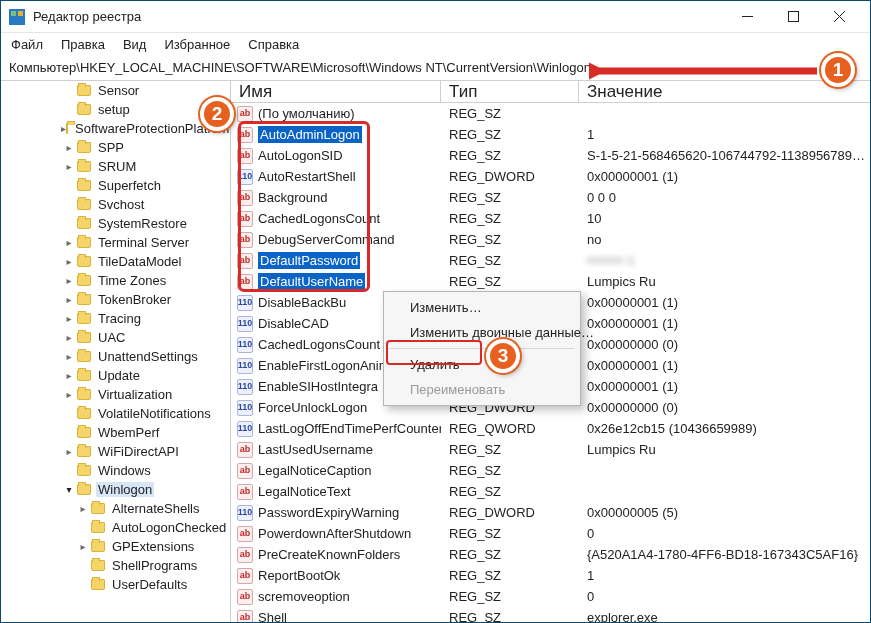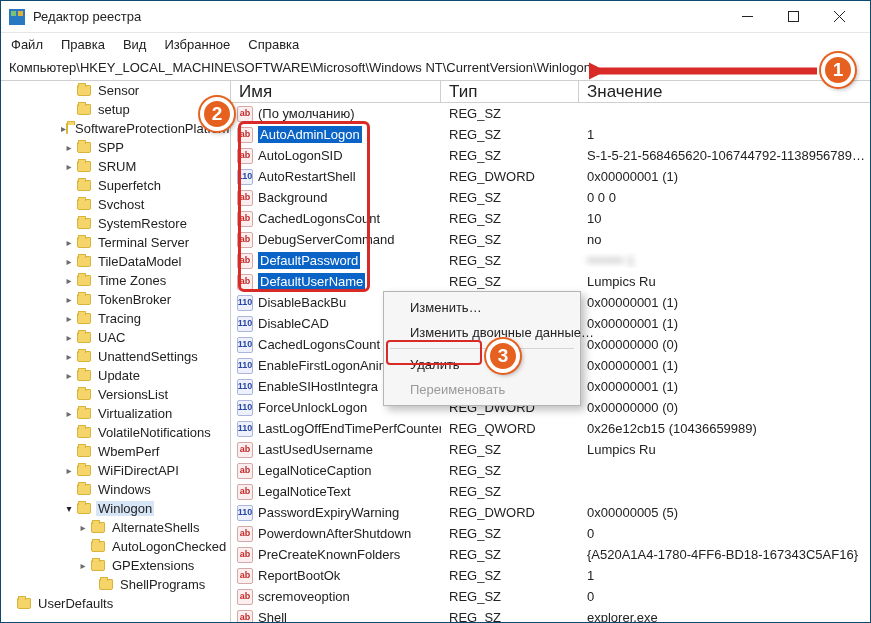--- a/index.html
+++ b/index.html
@@ -170,25 +170,20 @@
           <span class="caret">▸</span>
           <span class="folder"></span>
           <span class="nlabel">UnattendSettings</span>
         </div>
         <div class="node" style="padding-left: 60px;">
           <span class="caret">▸</span>
           <span class="folder"></span>
           <span class="nlabel">Update</span>
         </div>
         <div class="node" style="padding-left: 60px;">
-          <span class="caret"></span>
-          <span class="folder"></span>
-          <span class="nlabel">VersionsList</span>
-        </div>
-        <div class="node" style="padding-left: 60px;">
           <span class="caret">▸</span>
           <span class="folder"></span>
           <span class="nlabel">Virtualization</span>
         </div>
         <div class="node" style="padding-left: 60px;">
           <span class="caret"></span>
           <span class="folder"></span>
           <span class="nlabel">VolatileNotifications</span>
         </div>
         <div class="node" style="padding-left: 60px;">
@@ -219,26 +214,26 @@
         <div class="node" style="padding-left: 74px;">
           <span class="caret"></span>
           <span class="folder"></span>
           <span class="nlabel">AutoLogonChecked</span>
         </div>
         <div class="node" style="padding-left: 74px;">
           <span class="caret">▸</span>
           <span class="folder"></span>
           <span class="nlabel">GPExtensions</span>
         </div>
-        <div class="node" style="padding-left: 74px; margin-left: 8px;">
+        <div class="node" style="padding-left: 74px;">
           <span class="caret"></span>
           <span class="folder"></span>
           <span class="nlabel">ShellPrograms</span>
         </div>
-        <div class="node" style="">
+        <div class="node" style="padding-left: 74px;">
           <span class="caret"></span>
           <span class="folder"></span>
           <span class="nlabel">UserDefaults</span>
         </div>
       </div>
     <div class="list">
       <div class="listhead">
         <div style="width:210px">Имя</div>
         <div style="width:138px">Тип</div>
         <div style="flex:1;border-right:none">Значение</div>

